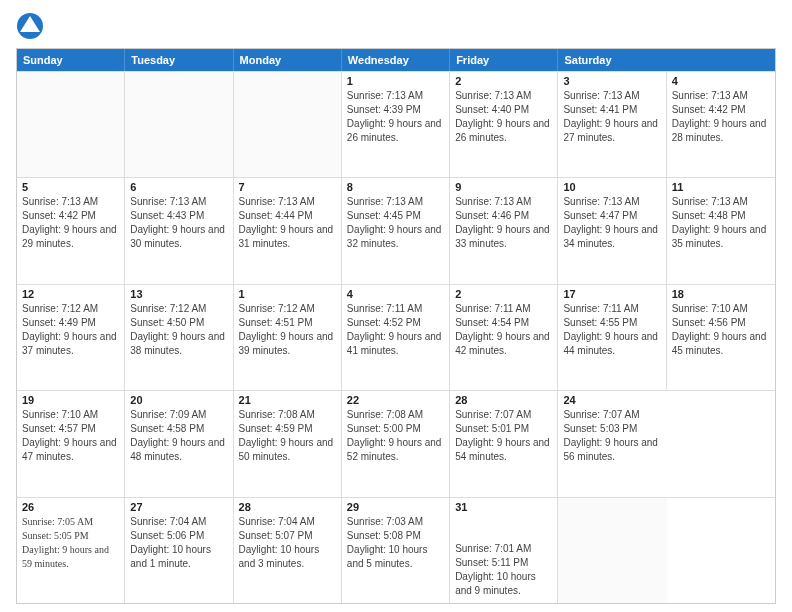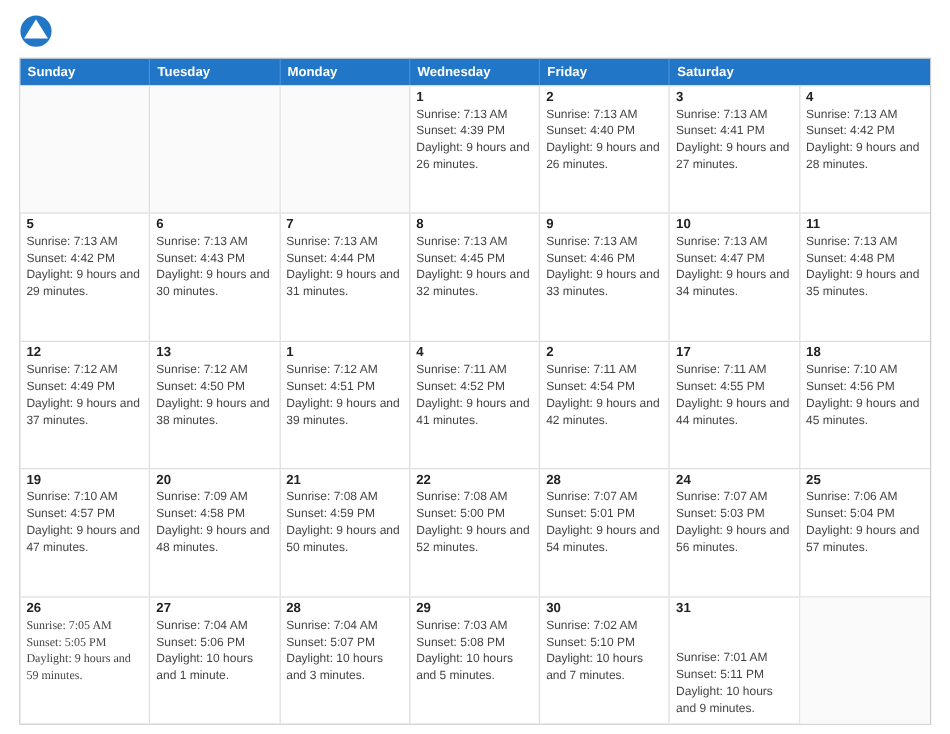--- a/index.html
+++ b/index.html
@@ -290,26 +290,20 @@
             <div class="day-info" style="white-space: pre-line;">Sunrise: 7:07 AM
 Sunset: 5:01 PM
 Daylight: 9 hours and 54 minutes.</div>
           </div>
           <div class="cal-cell">
             <div class="day-num">24</div>
             <div class="day-info" style="white-space: pre-line;">Sunrise: 7:07 AM
 Sunset: 5:03 PM
 Daylight: 9 hours and 56 minutes.</div>
           </div>
-          <div class="cal-cell">
-            <div class="day-num">25</div>
-            <div class="day-info" style="white-space: pre-line;">Sunrise: 7:06 AM
-Sunset: 5:04 PM
-Daylight: 9 hours and 57 minutes.</div>
-          </div>
         </div>
         <div class="cal-row">
           <div class="cal-cell">
             <div class="day-num">26</div>
             <div class="day-info" style="white-space: pre-line; font-family: Liberation Serif, serif;">Sunrise: 7:05 AM
 Sunset: 5:05 PM
 Daylight: 9 hours and 59 minutes.</div>
           </div>
           <div class="cal-cell">
             <div class="day-num">27</div>
@@ -321,26 +315,20 @@
             <div class="day-num">28</div>
             <div class="day-info" style="white-space: pre-line;">Sunrise: 7:04 AM
 Sunset: 5:07 PM
 Daylight: 10 hours and 3 minutes.</div>
           </div>
           <div class="cal-cell">
             <div class="day-num">29</div>
             <div class="day-info" style="white-space: pre-line;">Sunrise: 7:03 AM
 Sunset: 5:08 PM
 Daylight: 10 hours and 5 minutes.</div>
-          </div>
-          <div class="cal-cell">
-            <div class="day-num">30</div>
-            <div class="day-info" style="white-space: pre-line;">Sunrise: 7:02 AM
-Sunset: 5:10 PM
-Daylight: 10 hours and 7 minutes.</div>
           </div>
           <div class="cal-cell">
             <div class="day-num">31</div>
             <div class="day-info" style="white-space: pre-line; margin-top: 29px;">Sunrise: 7:01 AM
 Sunset: 5:11 PM
 Daylight: 10 hours and 9 minutes.</div>
           </div>
           <div class="cal-cell empty"></div>
         </div>
       </div>

